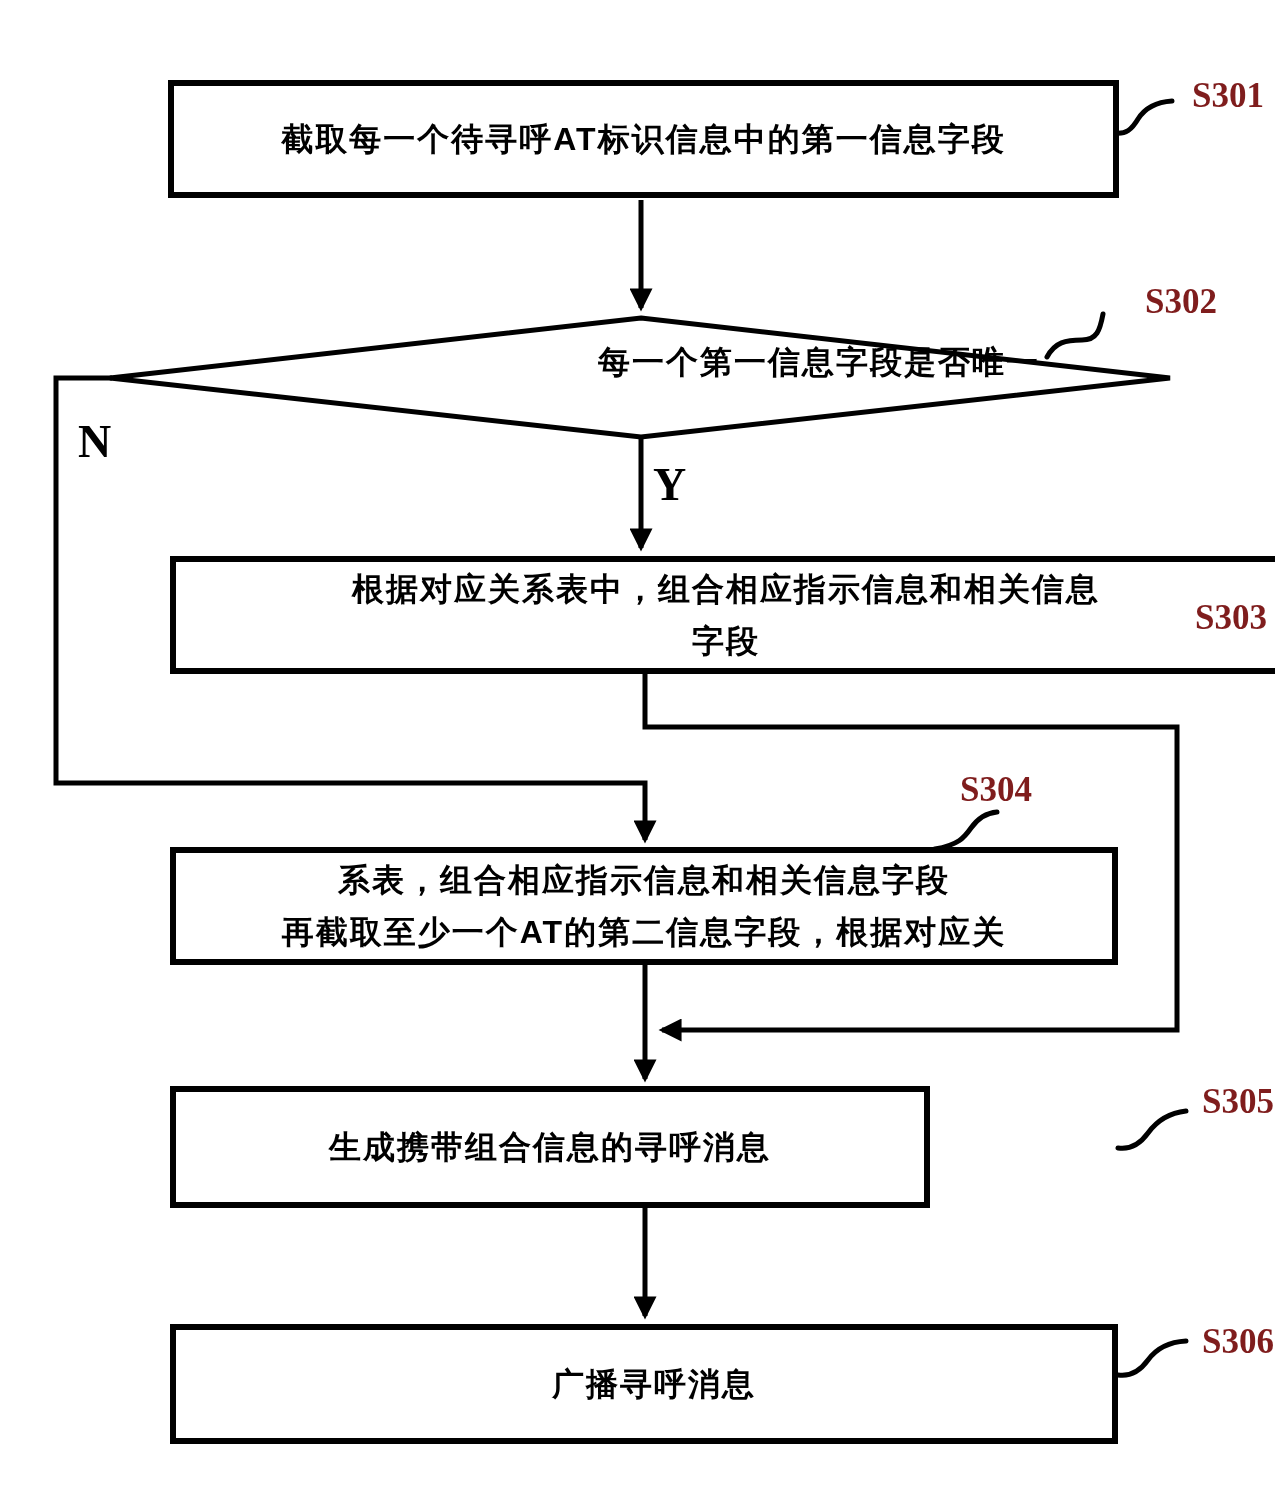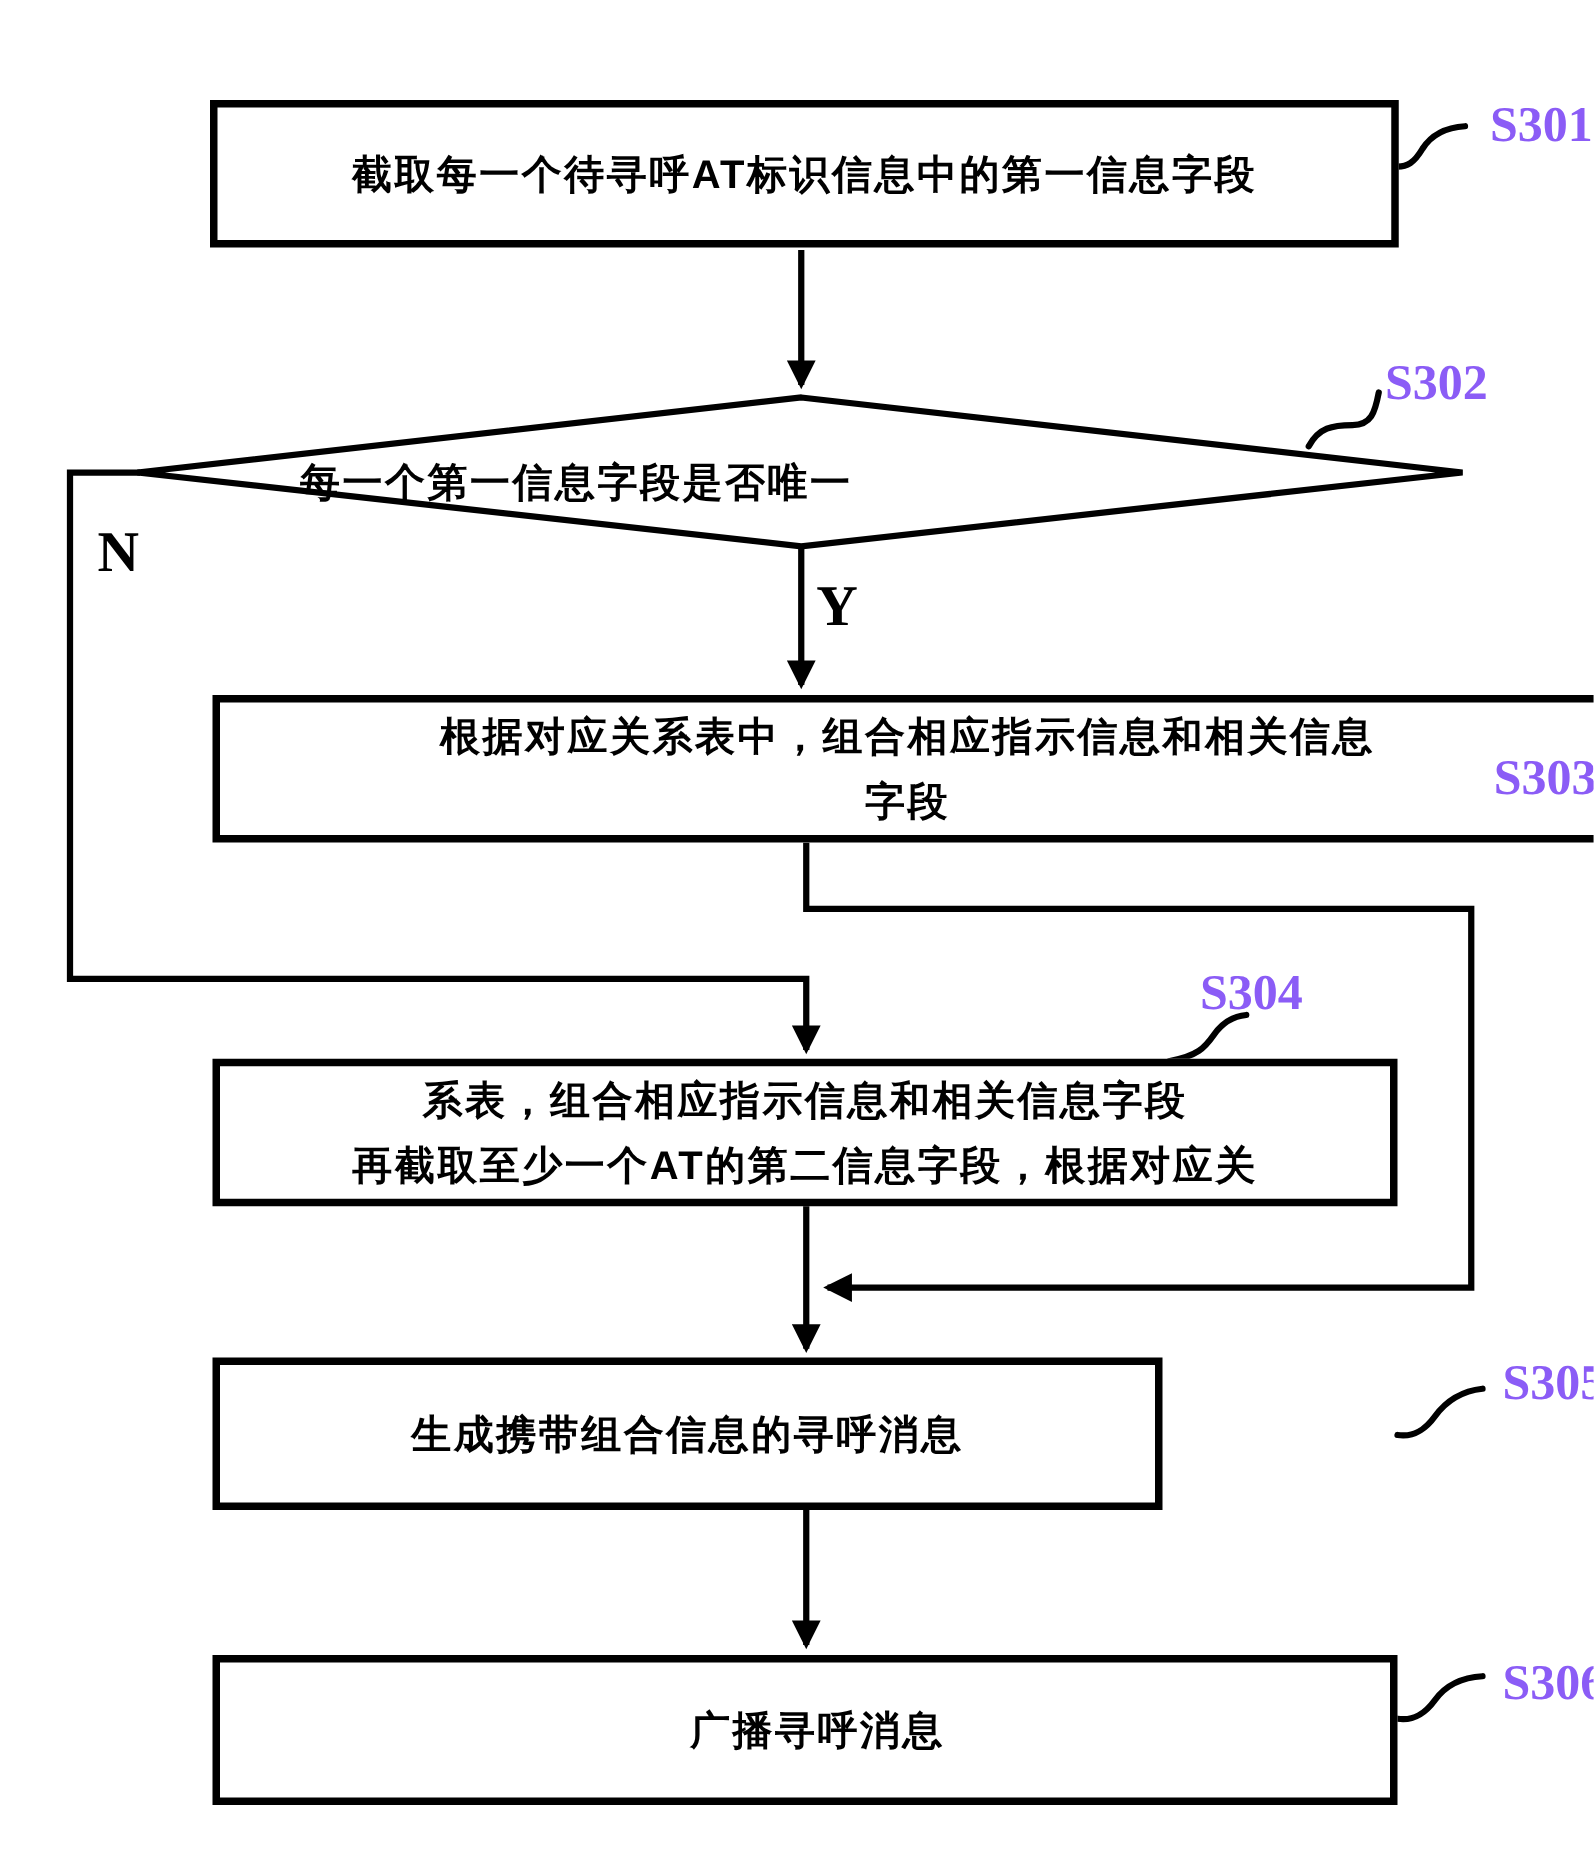--- a/index.html
+++ b/index.html
@@ -38,30 +38,30 @@
     font-size: 32px;
     line-height: 52px;
     color: #000000;
     letter-spacing: 2px;
     white-space: nowrap;
     text-align: center;
   }
   .decision-text {
     position: absolute;
     left: 240px;
-    top: 360px;
+    top: 336px;
     width: 800px;
-    text-align: left;
+    text-align: right;
   }
   .step-label {
     position: absolute;
     font-family: "Liberation Serif", serif;
     font-weight: bold;
-    font-size: 40px;
-    color: #8b5cf6;
+    font-size: 35px;
+    color: #7f1d1d;
     white-space: nowrap;
   }
   .branch-label {
     position: absolute;
     font-family: "Liberation Serif", serif;
     font-weight: bold;
     font-size: 46px;
     color: #000000;
   }
 </style>
@@ -120,19 +120,19 @@
   <div class="step-box" style="left:170px; top:1324px; width:948px; height:120px;padding-left:20px;">
     <div class="box-line">广播寻呼消息</div>
   </div>
 
   <div class="box-line decision-text">每一个第一信息字段是否唯一</div>
 
   <div class="branch-label" style="left:78px; top:415px;">N</div>
   <div class="branch-label" style="left:653px; top:458px;">Y</div>
 
   <div class="step-label" style="left:1192px; top:76px;">S301</div>
-  <div class="step-label" style="left:1108px; top:282px;">S302</div>
+  <div class="step-label" style="left:1145px; top:282px;">S302</div>
   <div class="step-label" style="left:1195px; top:550px;margin-top:48px;">S303</div>
   <div class="step-label" style="left:960px; top:770px;">S304</div>
   <div class="step-label" style="left:1202px; top:1082px;">S305</div>
   <div class="step-label" style="left:1202px; top:1322px;">S306</div>
 
 </div>
 
 </body></html>

